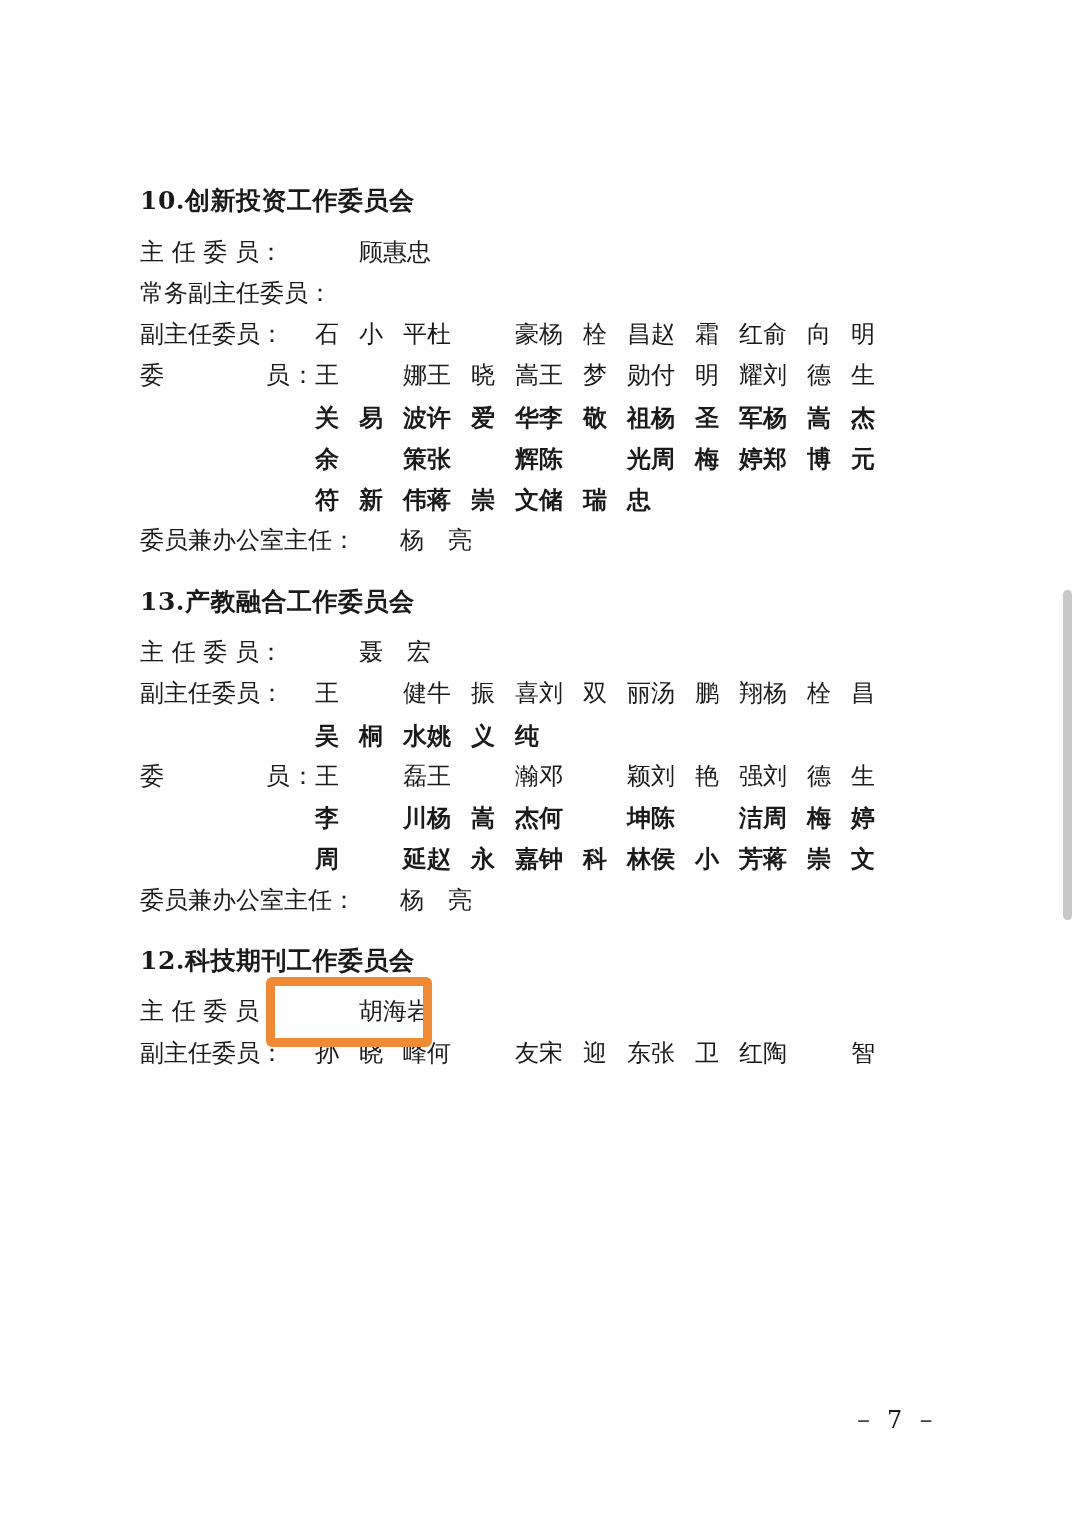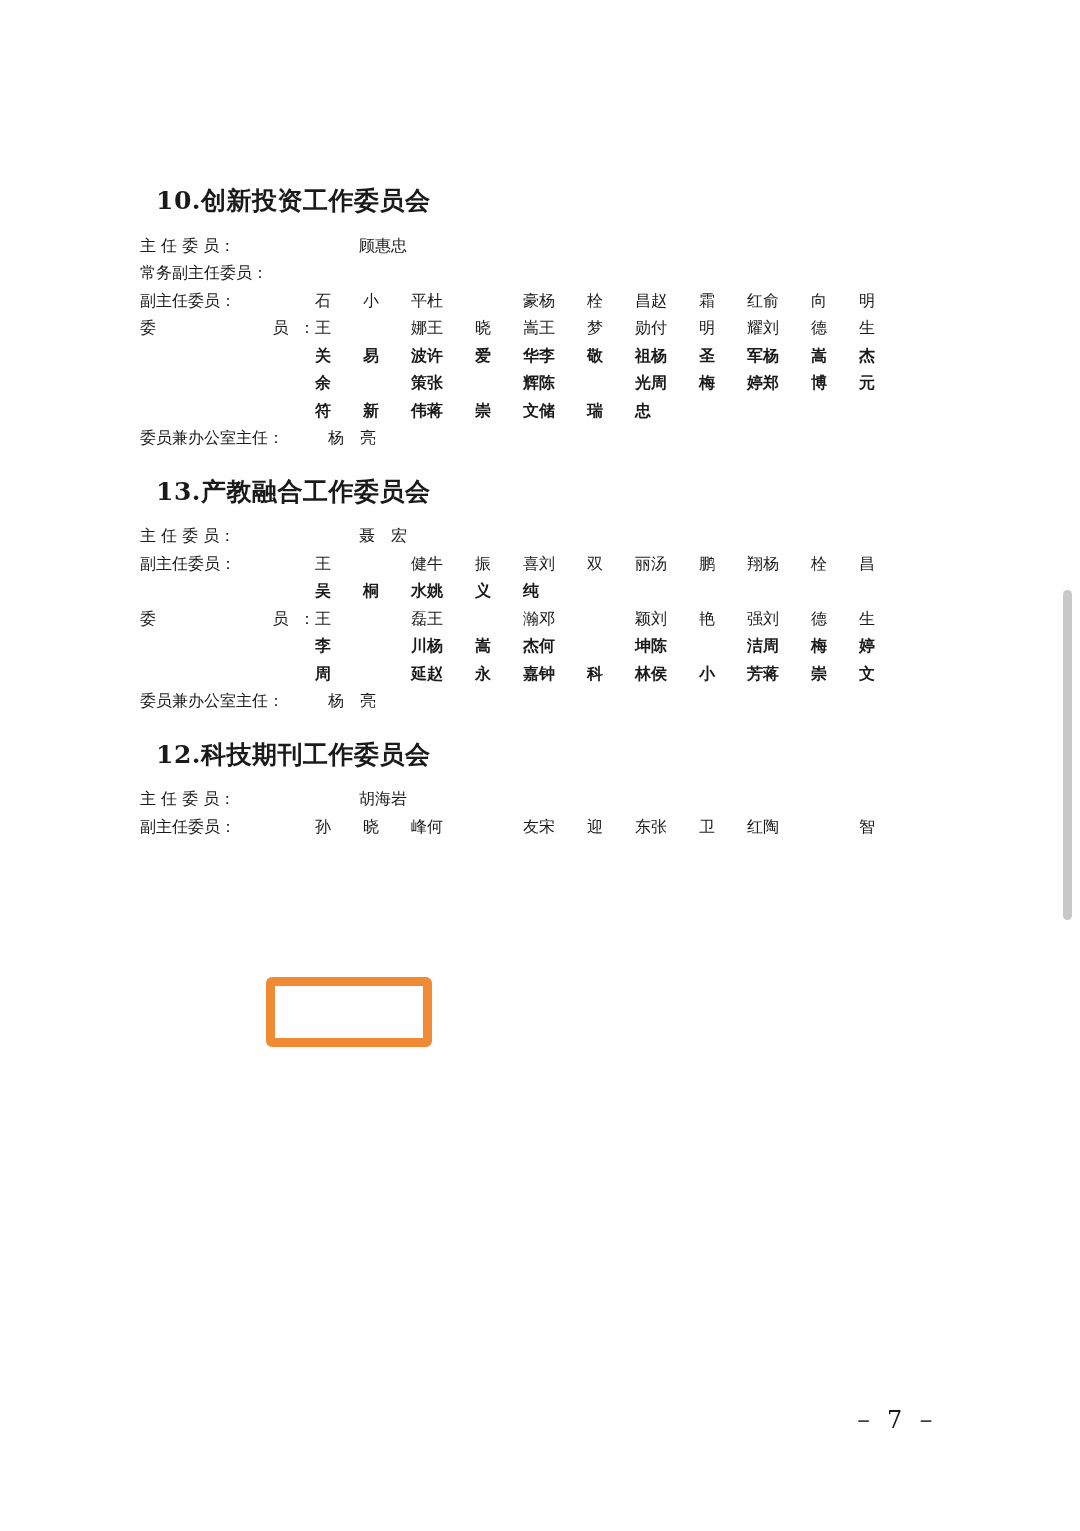--- a/index.html
+++ b/index.html
@@ -25,28 +25,28 @@
     left: 140px;
     top: 185px;
     width: 760px;
   }
 
   
   .section-title {
     font-size: 25px;
     font-weight: 700;
     letter-spacing: 0.5px;
-    margin: 0 0 14px 16px;
+    margin: 0 0 14px 0;
     line-height: 1.3;
     font-family: "DejaVu Serif", "Liberation Serif", serif;
   }
   .row {
     display: flex;
     align-items: flex-start;
-    font-size: 16px;
+    font-size: 24px;
     line-height: 1.72;
     white-space: nowrap;
   }
   .label {
     flex: 0 0 auto;
     display: inline-block;
   }
   
   .label.w4 { width: 175px; text-align: justify; text-align-last: justify; }
   .label.w6 { width: 175px; }

